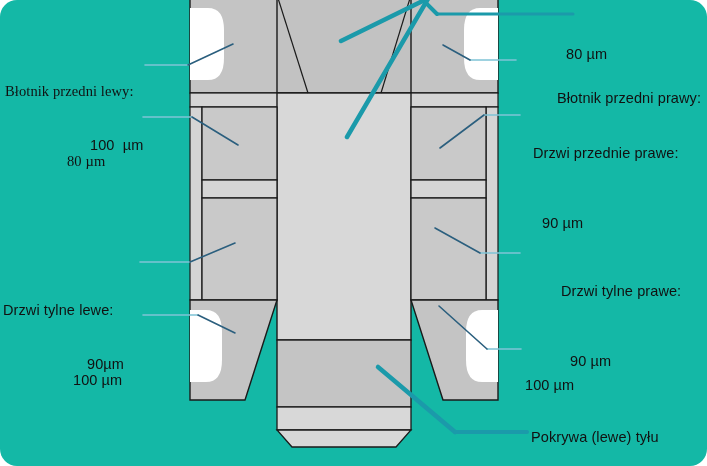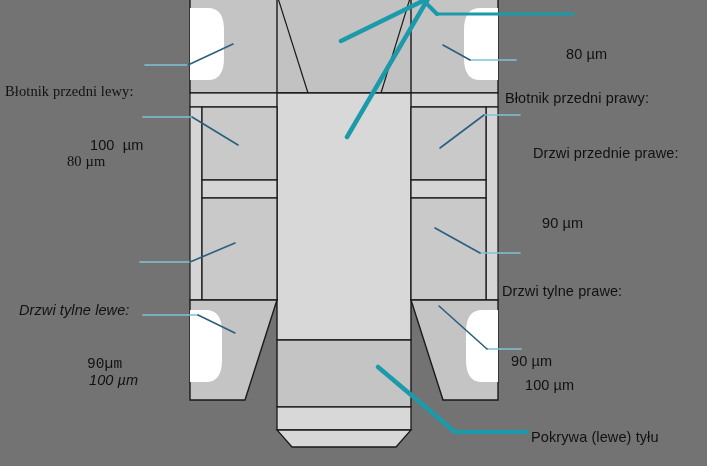--- a/index.html
+++ b/index.html
@@ -7,22 +7,23 @@
     padding: 0;
     background: #ffffff;
   }
   body {
     font-family: "Liberation Sans", sans-serif;
   }
   #stage {
     position: relative;
     width: 707px;
     height: 466px;
-    background: #737373;
+    background: #14b8a6;
     overflow: hidden;
+    border-radius: 17px;
   }
   #diagram-svg {
     position: absolute;
     left: 0;
     top: 0;
     width: 707px;
     height: 466px;
   }
   .label {
     position: absolute;
@@ -38,21 +39,21 @@
   }
   .label.right {
     text-align: left;
   }
   .label.left-block {
     text-align: left;
   }
   .ln.indent-a { padding-left: 62px; }
   .ln.indent-b { padding-left: 86px; }
   .ln.indent-c { padding-left: 70px; }
-  .ln.indent-d { padding-left: 78px; font-family: Liberation Mono, monospace; }
+  .ln.indent-d { padding-left: 78px; }
 </style>
 </head>
 <body>
 
 <div id="stage">
 
   <svg id="diagram-svg" viewBox="0 0 707 466">
 
     <g>
 
@@ -170,39 +171,39 @@
 
   <div class="label left-block" style="left:5px; top:33px;font-family:Liberation Serif, serif;">
     <span class="ln">Błotnik przedni lewy:</span>
     <span class="ln indent-a">80 µm</span>
   </div>
 
   <div class="label left-block" style="left:4px; top:87px;">
     <span class="ln indent-b">100  µm</span>
   </div>
 
-  <div class="label left-block" style="left:19px; top:252px;font-style:italic;">
+  <div class="label left-block" style="left:3px; top:252px;">
     <span class="ln">Drzwi tylne lewe:</span>
     <span class="ln indent-c">100 µm</span>
   </div>
 
   <div class="label left-block" style="left:9px; top:306px;">
     <span class="ln indent-d">90µm</span>
   </div>
 
-  <div class="label right" style="left:505px; top:40px;">
+  <div class="label right" style="left:557px; top:40px;">
     <span class="ln">Błotnik przedni prawy:</span>
   </div>
 
   <div class="label right" style="left:533px; top:95px;">
     <span class="ln">Drzwi przednie prawe:</span>
     <span class="ln" style="padding-left:9px;">90 µm</span>
   </div>
 
-  <div class="label right" style="left:502px; top:233px;">
+  <div class="label right" style="left:561px; top:233px;">
     <span class="ln">Drzwi tylne prawe:</span>
     <span class="ln" style="padding-left:9px;">90 µm</span>
   </div>
 
   <div class="label right" style="left:525px; top:327px;">
     <span class="ln">100 µm</span>
   </div>
 
   <div class="label right" style="left:531px; top:379px;">
     <span class="ln">Pokrywa (lewe) tyłu</span>

